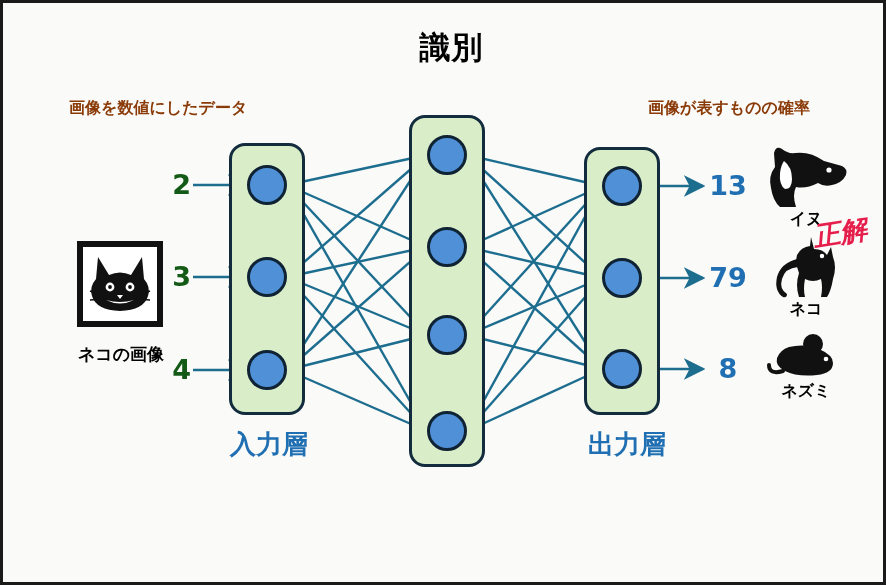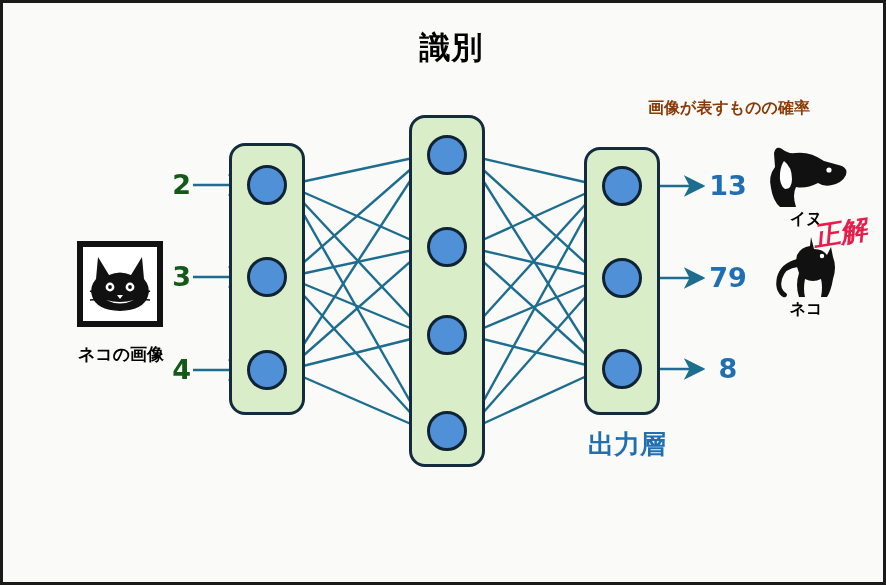--- a/index.html
+++ b/index.html
@@ -191,20 +191,21 @@
       <g marker-end="url(#arw)">
         <line x1="639" y1="183" x2="700" y2="183"></line>
         <line x1="639" y1="275" x2="700" y2="275"></line>
         <line x1="639" y1="366" x2="700" y2="366"></line>
       </g>
     </g>
   </svg>
 
   <div class="title">識別</div>
 
+  <div class="cap-brown cap-left">画像を数値にしたデータ</div>
   <div class="cap-brown cap-right">画像が表すものの確率</div>
 
   <div class="imgframe">
     <svg width="64" height="62" viewBox="0 0 64 62">
       <path fill="#111111" d="M10 4 L21 22 Q32 17 43 22 L54 4 L56 26 Q63 34 60 43 Q56 57 32 58 Q8 57 4 43 Q1 34 8 26 Z"></path>
       <circle cx="22" cy="34" r="4.4" fill="#ffffff"></circle>
       <circle cx="42" cy="34" r="4.4" fill="#ffffff"></circle>
       <circle cx="22" cy="34" r="1.9" fill="#111111"></circle>
       <circle cx="42" cy="34" r="1.9" fill="#111111"></circle>
       <path fill="#ffffff" d="M29 42 h6 l-3 4 z"></path>
@@ -233,20 +234,21 @@
 
   <div class="node" style="left:424px; top:132px;"></div>
   <div class="node" style="left:424px; top:224px;"></div>
   <div class="node" style="left:424px; top:312px;"></div>
   <div class="node" style="left:424px; top:408px;"></div>
 
   <div class="node" style="left:599px; top:163px;"></div>
   <div class="node" style="left:599px; top:255px;"></div>
   <div class="node" style="left:599px; top:346px;"></div>
 
+  <div class="layer-label lbl-input">入力層</div>
   <div class="layer-label lbl-output">出力層</div>
 
   <div class="outval" style="left:698px; top:167px;">13</div>
   <div class="outval" style="left:698px; top:259px;">79</div>
   <div class="outval" style="left:698px; top:350px;">8</div>
 
   <div class="animal" style="left:748px; top:140px;">
     <span class="glyph">
       <svg width="88" height="66" viewBox="0 0 88 66">
         <path fill="#111111" d="M20 6 Q14 2 12 10 L13 24 Q6 33 9 45 Q11 58 18 64 L34 64 Q30 52 34 44 Q44 46 56 40 Q62 44 70 42 Q80 40 84 32 Q86 26 80 23 L62 18 Q48 8 33 10 Q26 11 20 6 Z"></path>
@@ -261,16 +263,27 @@
     <span class="glyph">
       <svg width="78" height="64" viewBox="0 0 78 64">
         <path fill="#111111" d="M44 2 L47 14 Q56 14 60 20 L64 12 L66 22 Q70 32 66 44 Q64 56 60 62 L54 62 Q56 52 54 44 Q46 48 38 44 Q36 54 38 62 L32 62 Q28 50 32 38 Q28 28 30 20 Q34 12 43 11 Z"></path>
         <path fill="#111111" d="M30 24 Q14 28 10 42 Q7 56 16 62 Q20 63 20 59 Q12 54 15 44 Q18 33 31 32 Z"></path>
         <circle cx="55" cy="21" r="2.2" fill="#ffffff"></circle>
       </svg>
     </span>
     <span class="name">ネコ</span>
   </div>
 
+  <div class="animal" style="left:748px; top:330px;">
+    <span class="glyph">
+      <svg width="86" height="48" viewBox="0 0 86 48">
+        <circle cx="50" cy="11" r="10" fill="#111111"></circle>
+        <path fill="#111111" d="M26 14 Q42 10 56 16 Q70 22 70 30 Q70 40 54 42 Q34 44 22 38 Q12 33 14 25 Q17 17 26 14 Z"></path>
+        <circle cx="63" cy="26" r="2.3" fill="#ffffff"></circle>
+        <path fill="none" stroke="#111111" stroke-width="4" stroke-linecap="round" d="M20 38 Q6 42 6 32"></path>
+      </svg>
+    </span>
+    <span class="name">ネズミ</span>
+  </div>
 
   <div class="correct">正解</div>
 
 </div>
 
 </body></html>

